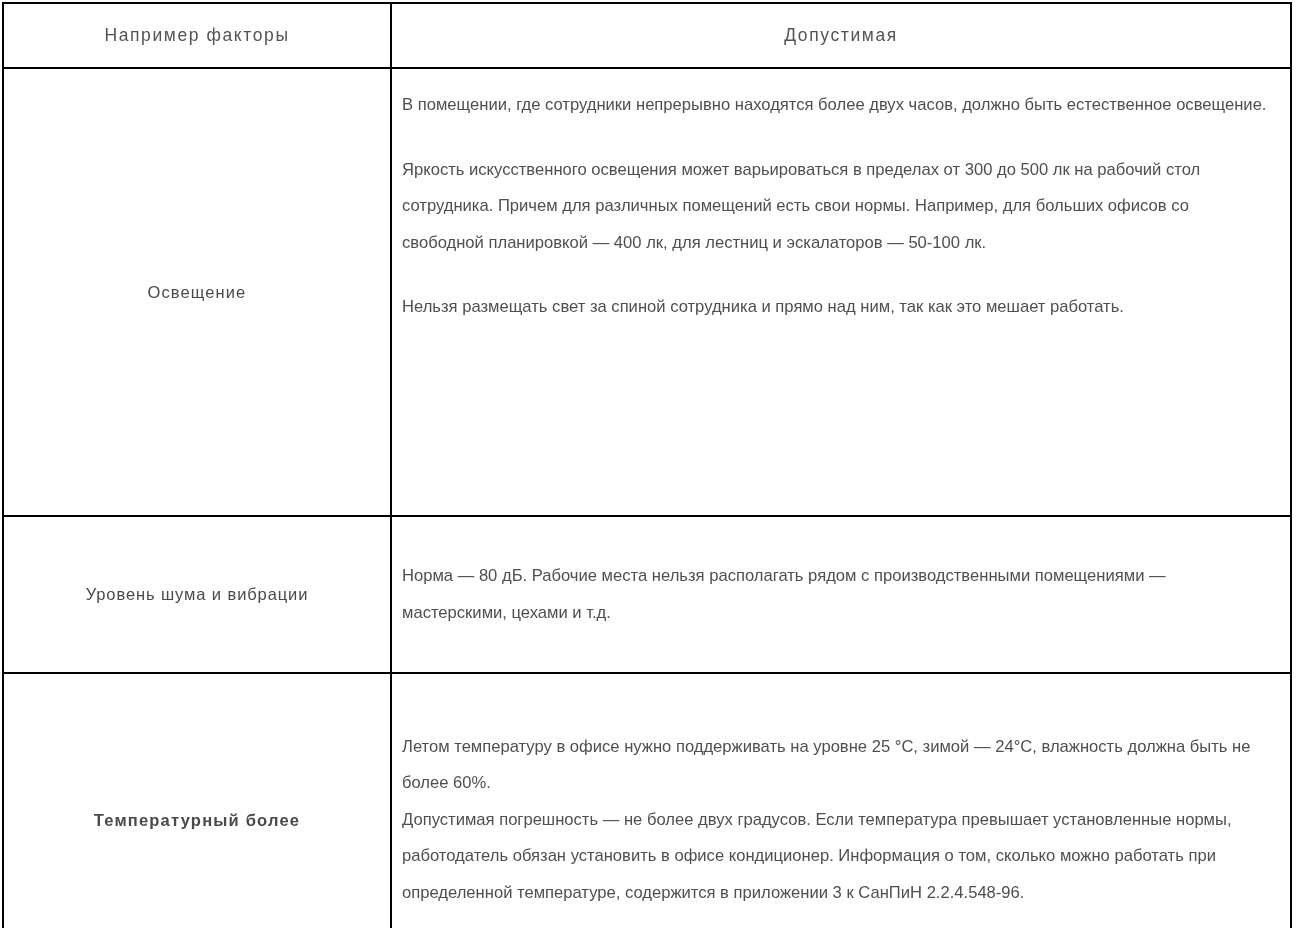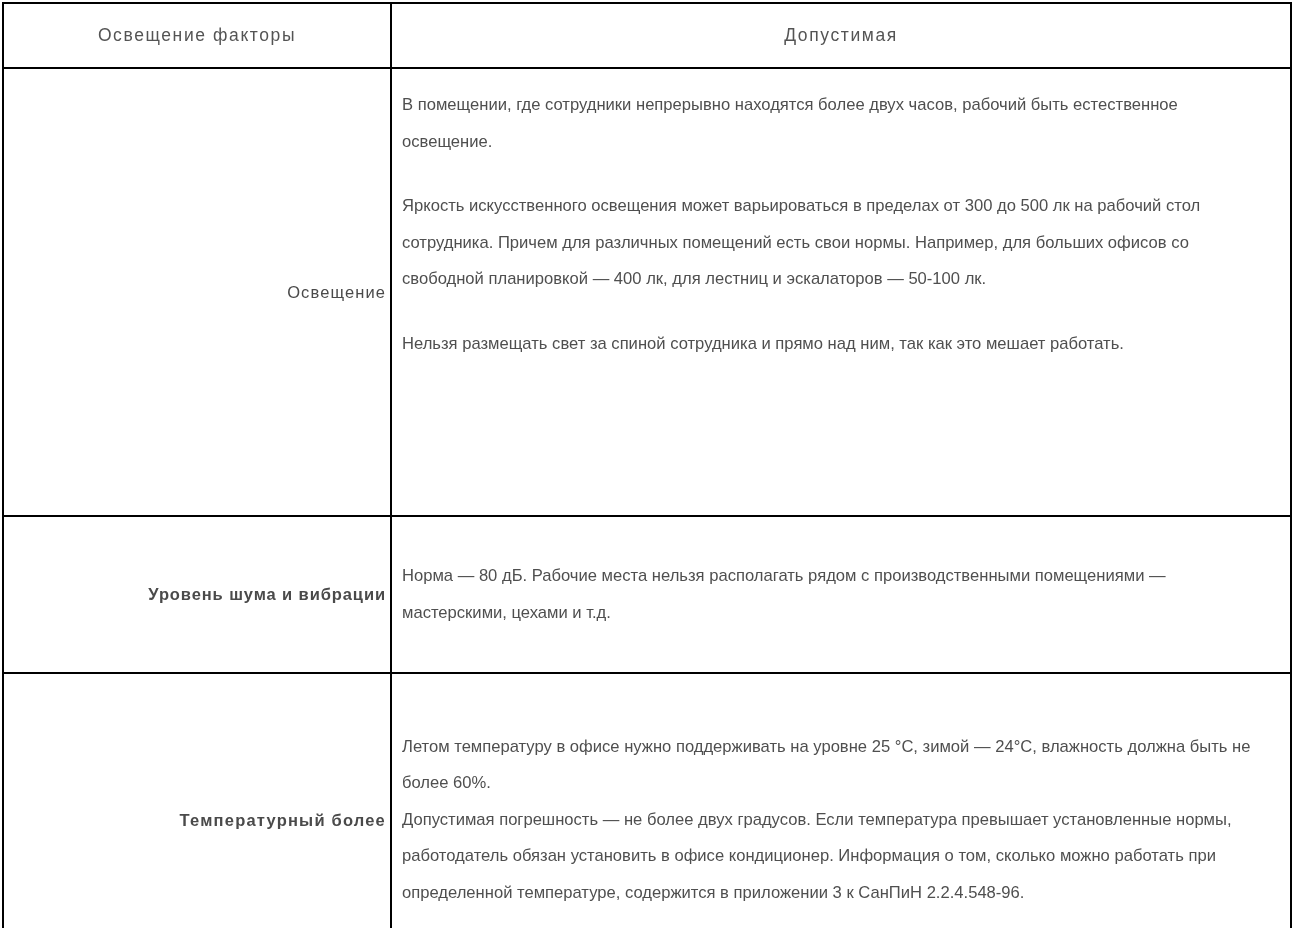--- a/index.html
+++ b/index.html
@@ -48,32 +48,32 @@
     padding: 0 10px;
     text-align: center;
     font-weight: 400;
     font-size: 17.5px;
     letter-spacing: 1.6px;
     color: #545454;
   }
 
   
   td.factor {
-    text-align: right;
-    padding: 6px 4px;
+    text-align: center;
+    padding: 6px 12px;
     font-size: 16.5px;
     color: #4a4a4a;
     line-height: 1.35;
   }
   td.factor .lbl-light {
     font-weight: 400;
     letter-spacing: 1.1px;
   }
   td.factor .lbl-bold {
-    font-weight: 700;
+    font-weight: 400;
     letter-spacing: 0.9px;
   }
   td.factor .lbl-medium {
     font-weight: 600;
     letter-spacing: 1.2px;
   }
 
   
   td.requirement {
     padding: 0 20px 0 10px;
@@ -102,32 +102,32 @@
 <body>
 
 <div class="table-wrap">
   <table class="req-table">
     <colgroup>
       <col class="col-factor">
       <col class="col-req">
     </colgroup>
     <thead>
       <tr>
-        <th>Освещение факторы</th>
+        <th>Например факторы</th>
         <th>Допустимая</th>
       </tr>
     </thead>
     <tbody>
 
       <tr class="row-light">
         <td class="factor">
           <span class="lbl-light">Освещение</span>
         </td>
         <td class="requirement">
-          <p>В помещении, где сотрудники непрерывно находятся более двух часов, рабочий быть естественное освещение.</p>
+          <p>В помещении, где сотрудники непрерывно находятся более двух часов, должно быть естественное освещение.</p>
           <p class="gap">Яркость искусственного освещения может варьироваться в пределах от 300 до 500 лк на рабочий стол сотрудника. Причем для различных помещений есть свои нормы. Например, для больших офисов со свободной планировкой — 400 лк, для лестниц и эскалаторов — 50-100 лк.</p>
           <p class="gap">Нельзя размещать свет за спиной сотрудника и прямо над ним, так как это мешает работать.</p>
         </td>
       </tr>
 
       <tr class="row-noise">
         <td class="factor">
           <span class="lbl-bold">Уровень шума и вибрации</span>
         </td>
         <td class="requirement">

